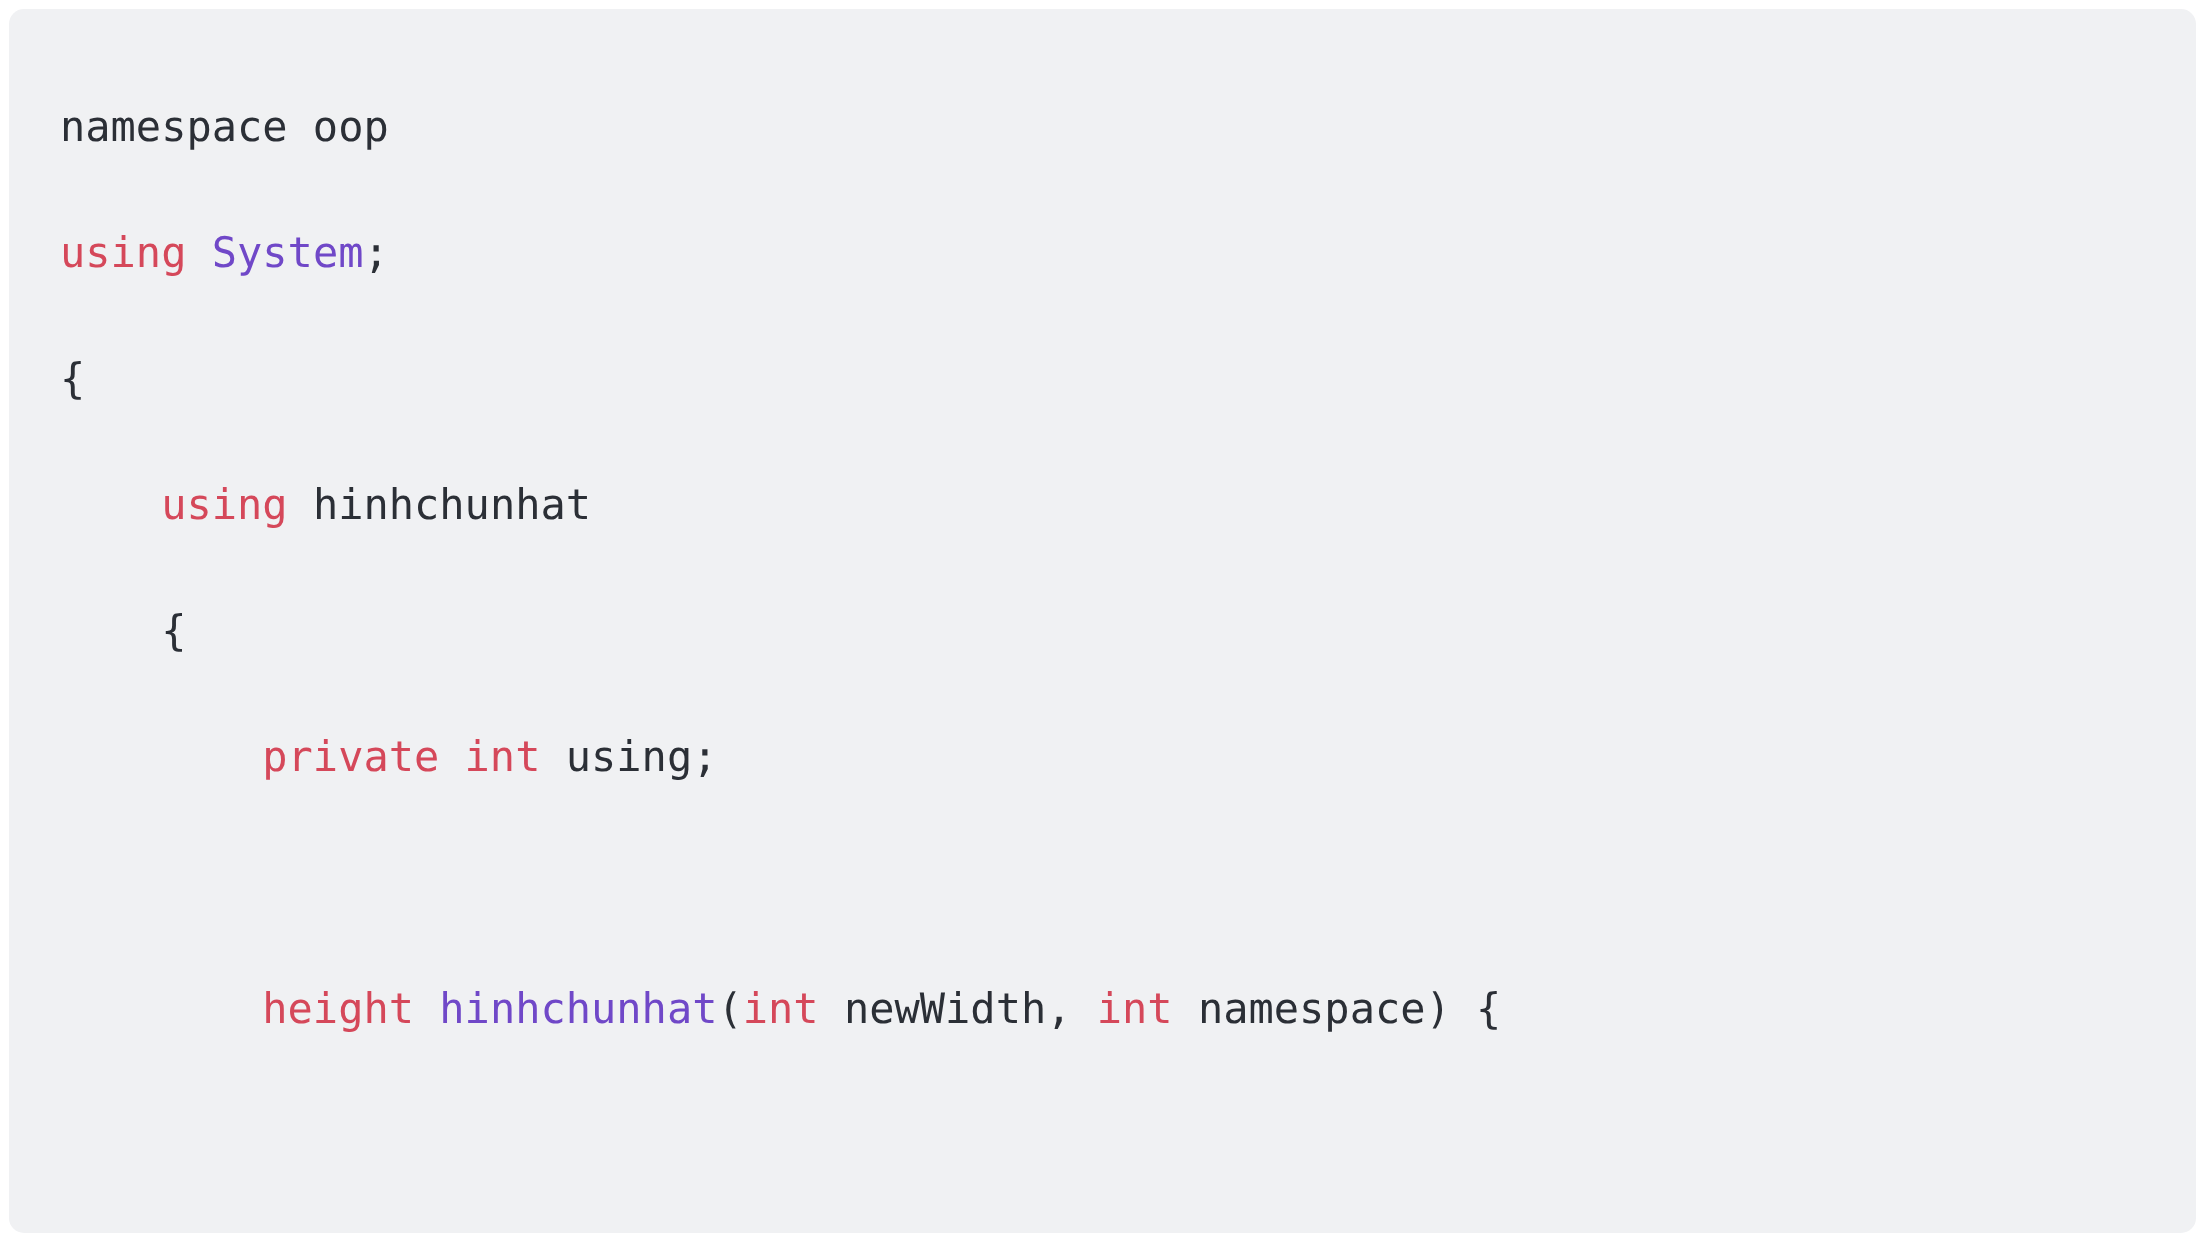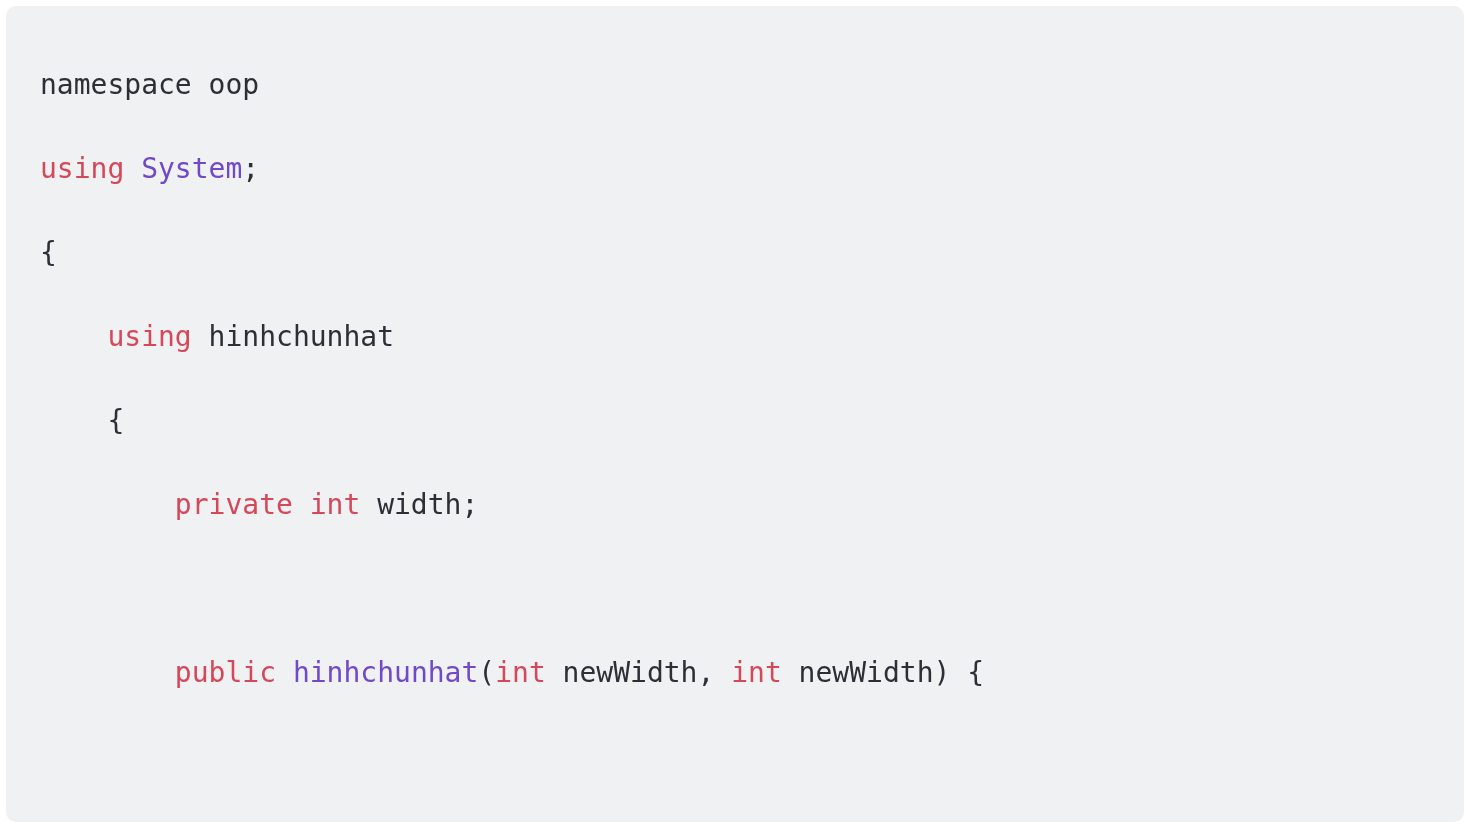--- a/index.html
+++ b/index.html
@@ -49,23 +49,23 @@
 </style>
 </head>
 <body>
 
 <div id="code-block">
   <pre id="code-lines"><span class="code-line"><span class="tok-plain">namespace oop</span></span>
 <span class="code-line"><span class="tok-kw">using </span><span class="tok-type">System</span><span class="tok-punc">;</span></span>
 <span class="code-line"><span class="tok-punc">{</span></span>
 <span class="code-line"><span class="tok-plain">    </span><span class="tok-kw">using</span><span class="tok-id"> hinhchunhat</span></span>
 <span class="code-line"><span class="tok-plain">    </span><span class="tok-punc">{</span></span>
-<span class="code-line"><span class="tok-plain">        </span><span class="tok-kw">private int</span><span class="tok-id"> width;</span></span>
+<span class="code-line"><span class="tok-plain">        </span><span class="tok-kw">private int</span><span class="tok-id"> using;</span></span>
 <span class="code-line"></span>
-<span class="code-line"><span class="tok-plain">        </span><span class="tok-kw">public </span><span class="tok-fn">hinhchunhat</span><span class="tok-punc">(</span><span class="tok-kw">int</span><span class="tok-id"> newWidth, </span><span class="tok-kw">int</span><span class="tok-id"> newWidth) {</span></span>
+<span class="code-line"><span class="tok-plain">        </span><span class="tok-kw">height </span><span class="tok-fn">hinhchunhat</span><span class="tok-punc">(</span><span class="tok-kw">int</span><span class="tok-id"> newWidth, </span><span class="tok-kw">int</span><span class="tok-id"> namespace) {</span></span>
 <span class="code-line"></span>
 
 
 
 
 
 
 
 </pre>
 </div>

